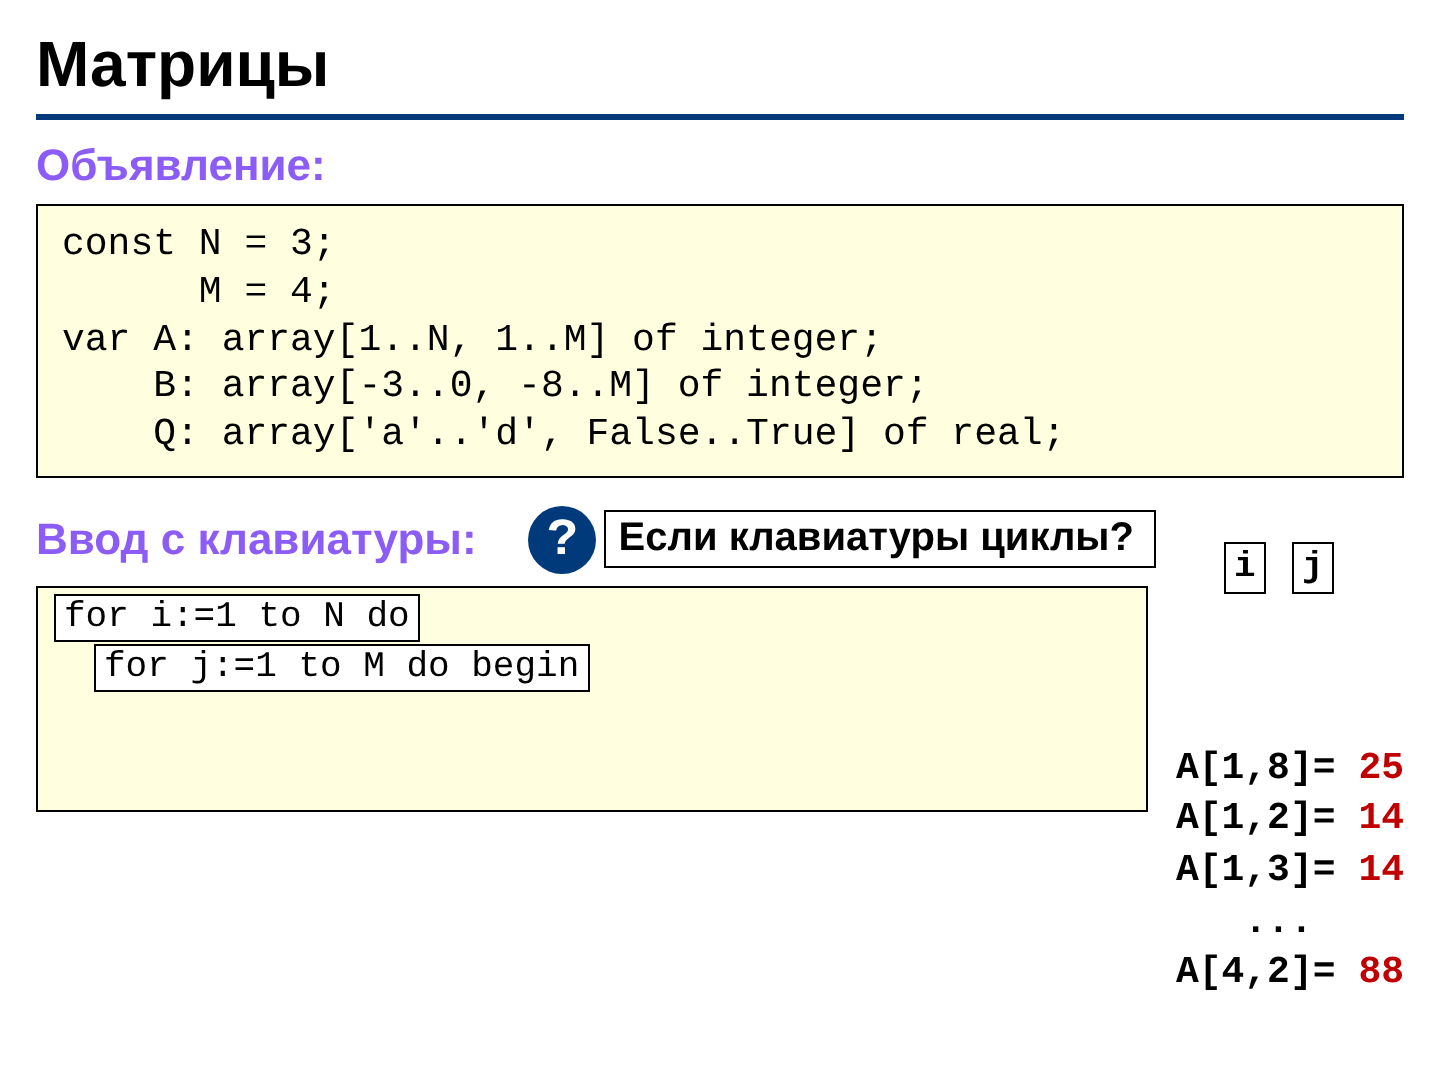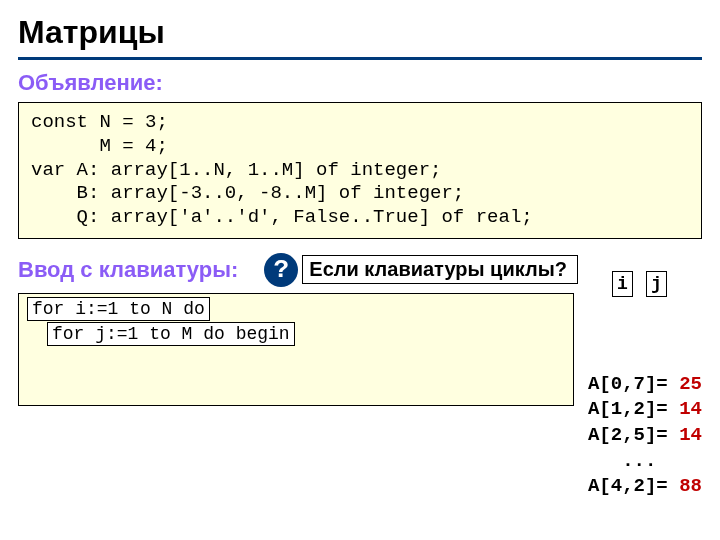--- a/index.html
+++ b/index.html
@@ -120,19 +120,19 @@
 
 <div class="lower">
   <div class="code-box code-box2">
     <div class="hilite" style="top:3px; left:8px;">for i:=1 to N do</div>
     <div class="hilite" style="top:28px; left:28px;">for j:=1 to M do begin</div>
   </div>
 
   <div class="output">
     <div class="ij-label" style="top:-22px; left:24px;">i</div>
     <div class="ij-label" style="top:-22px; left:58px;">j</div>
-<span>A[0,7]=</span> <span class="val">25</span>
+<span>A[1,8]=</span> <span class="val">25</span>
 <span>A[1,2]=</span> <span class="val">14</span>
-<span>A[2,5]=</span> <span class="val">14</span>
+<span>A[1,3]=</span> <span class="val">14</span>
 <span>   ...</span>
 <span>A[4,2]=</span> <span class="val">88</span>
   </div>
 </div>
 
 </body></html>

